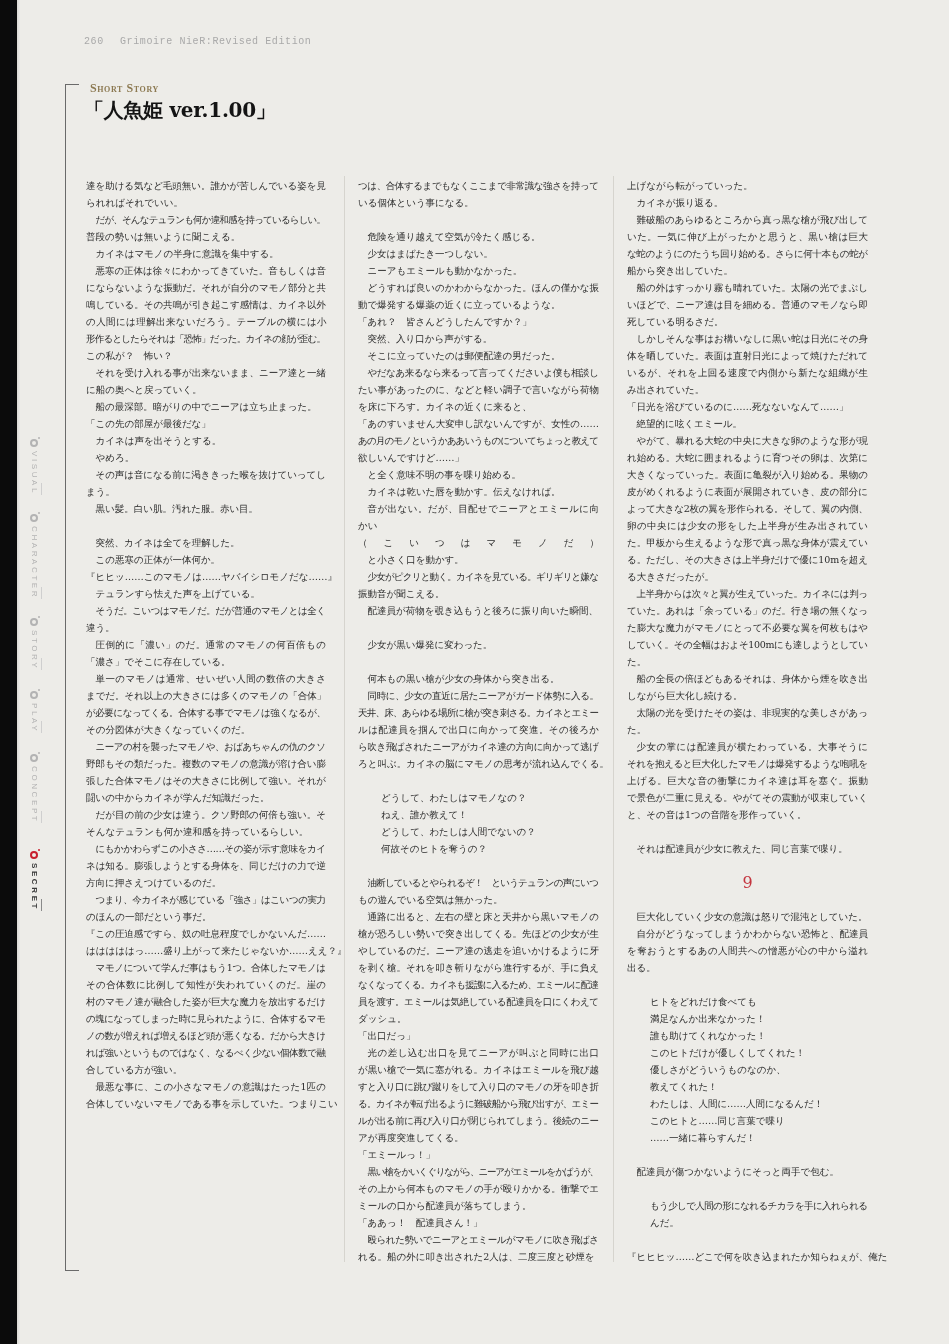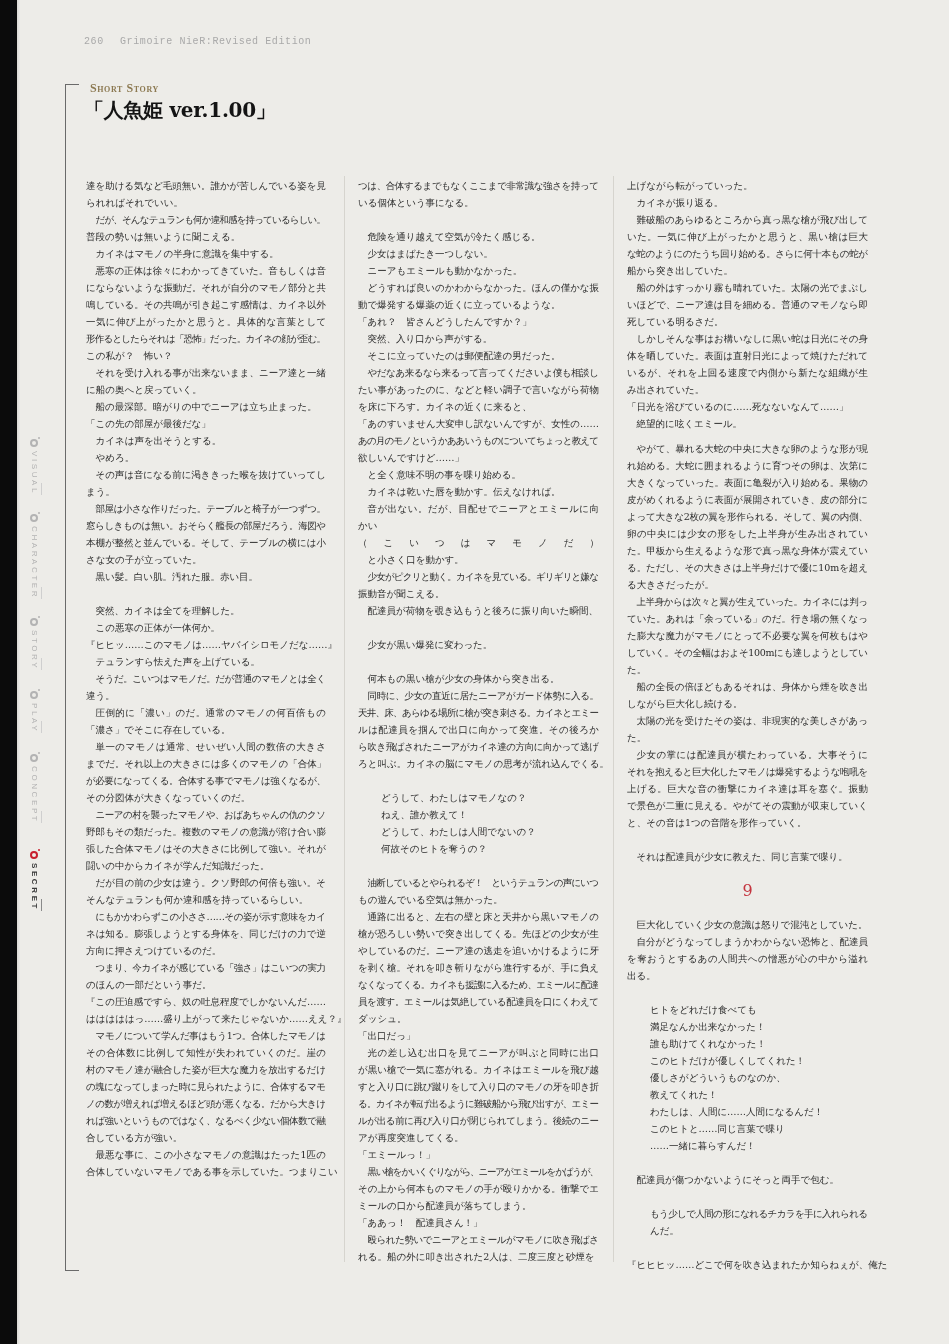--- a/index.html
+++ b/index.html
@@ -138,21 +138,21 @@
         <div class="line indent fit" style="letter-spacing: -0.83px;">だが、そんなテュランも何か違和感を持っているらしい。</div>
         <div class="line">普段の勢いは無いように聞こえる。</div>
       </div>
       <div class="blk para">
         <div class="line indent">カイネはマモノの半身に意識を集中する。</div>
       </div>
       <div class="blk para">
         <div class="line indent fit" style="letter-spacing: -0.04px;">悪寒の正体は徐々にわかってきていた。音もしくは音</div>
         <div class="line fit" style="letter-spacing: -0.05px;">にならないような振動だ。それが自分のマモノ部分と共</div>
         <div class="line fit" style="letter-spacing: -0.03px;">鳴している。その共鳴が引き起こす感情は、カイネ以外</div>
-        <div class="line fit" style="letter-spacing: 0.41px;">一気に伸び上がったかと思うと。具体的な言葉として</div>
+        <div class="line fit" style="letter-spacing: 0.41px;">の人間には理解出来ないだろう。テーブルの横には小</div>
         <div class="line fit" style="letter-spacing: -0.78px;">形作るとしたらそれは「恐怖」だった。カイネの顔が歪む。</div>
         <div class="line">この私が？　怖い？</div>
       </div>
       <div class="blk para">
         <div class="line indent fit" style="letter-spacing: -0.03px;">それを受け入れる事が出来ないまま、ニーア達と一緒</div>
         <div class="line">に船の奥へと戻っていく。</div>
       </div>
       <div class="blk para">
         <div class="line indent">船の最深部。暗がりの中でニーアは立ち止まった。</div>
       </div>
@@ -161,26 +161,20 @@
       </div>
       <div class="blk para">
         <div class="line indent">カイネは声を出そうとする。</div>
       </div>
       <div class="blk para">
         <div class="line indent">やめろ。</div>
       </div>
       <div class="blk para">
         <div class="line indent fit" style="letter-spacing: -0.07px;">その声は音になる前に渇ききった喉を抜けていってし</div>
         <div class="line">まう。</div>
-      </div>
-      <div class="blk para">
-        <div class="line indent fit" style="letter-spacing: -0.43px;">部屋は小さな作りだった。テーブルと椅子が一つずつ。</div>
-        <div class="line fit" style="letter-spacing: -0.42px;">窓らしきものは無い。おそらく艦長の部屋だろう。海図や</div>
-        <div class="line fit" style="letter-spacing: -0.04px;">本棚が整然と並んでいる。そして、テーブルの横には小</div>
-        <div class="line">さな女の子が立っていた。</div>
       </div>
       <div class="blk para">
         <div class="line indent">黒い髪。白い肌。汚れた服。赤い目。</div>
       </div>
       <div class="blk blank"></div>
       <div class="blk para">
         <div class="line indent">突然、カイネは全てを理解した。</div>
       </div>
       <div class="blk para">
         <div class="line indent">この悪寒の正体が一体何か。</div>
@@ -388,21 +382,21 @@
         <div class="line fit" style="letter-spacing: 0.44px;">いるが、それを上回る速度で内側から新たな組織が生</div>
         <div class="line">み出されていた。</div>
       </div>
       <div class="blk para">
         <div class="line">「日光を浴びているのに……死なないなんて……」</div>
       </div>
       <div class="blk para">
         <div class="line indent">絶望的に呟くエミール。</div>
       </div>
       <div class="blk para">
-        <div class="line indent fit" style="letter-spacing: 0.02px; margin-top: 8px;">やがて、暴れる大蛇の中央に大きな卵のような形が現</div>
+        <div class="line indent fit" style="letter-spacing: 0.02px;">やがて、暴れる大蛇の中央に大きな卵のような形が現</div>
         <div class="line fit" style="letter-spacing: 0.01px;">れ始める。大蛇に囲まれるように育つその卵は、次第に</div>
         <div class="line fit" style="letter-spacing: 0.02px;">大きくなっていった。表面に亀裂が入り始める。果物の</div>
         <div class="line fit" style="letter-spacing: 0px;">皮がめくれるように表面が展開されていき、皮の部分に</div>
         <div class="line fit" style="letter-spacing: -0.23px;">よって大きな2枚の翼を形作られる。そして、翼の内側、</div>
         <div class="line fit" style="letter-spacing: 0.44px;">卵の中央には少女の形をした上半身が生み出されてい</div>
         <div class="line fit" style="letter-spacing: 0.01px;">た。甲板から生えるような形で真っ黒な身体が震えてい</div>
         <div class="line fit" style="letter-spacing: -0.08px;">る。ただし、その大きさは上半身だけで優に10mを超え</div>
         <div class="line">る大きさだったが。</div>
       </div>
       <div class="blk para">

